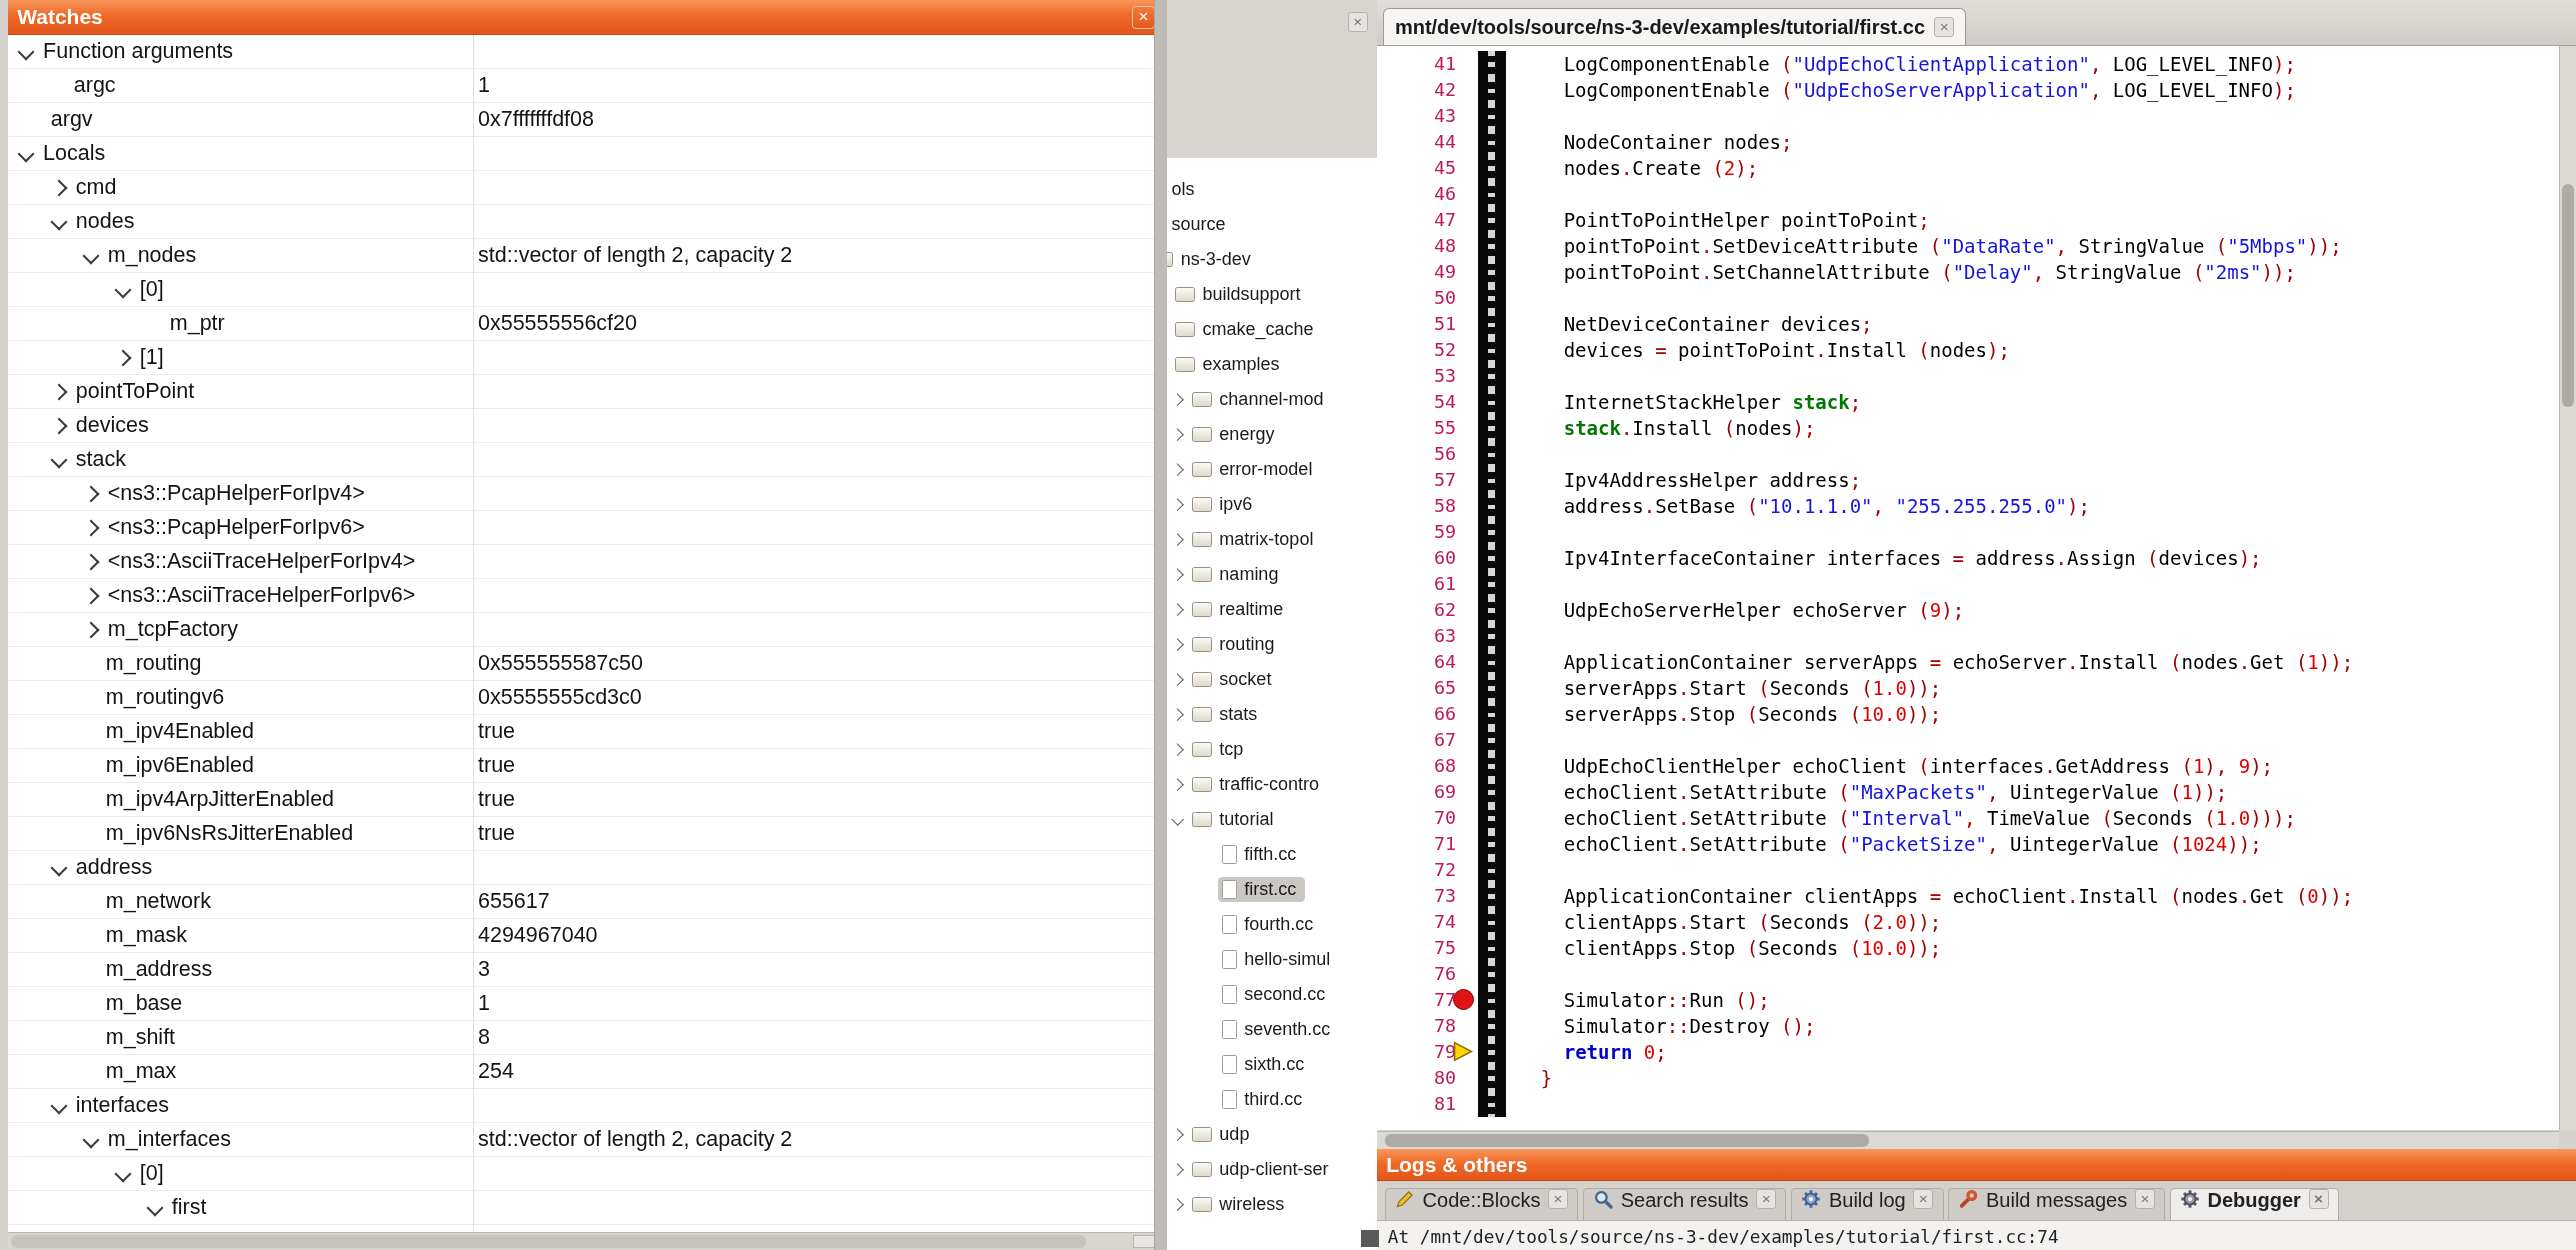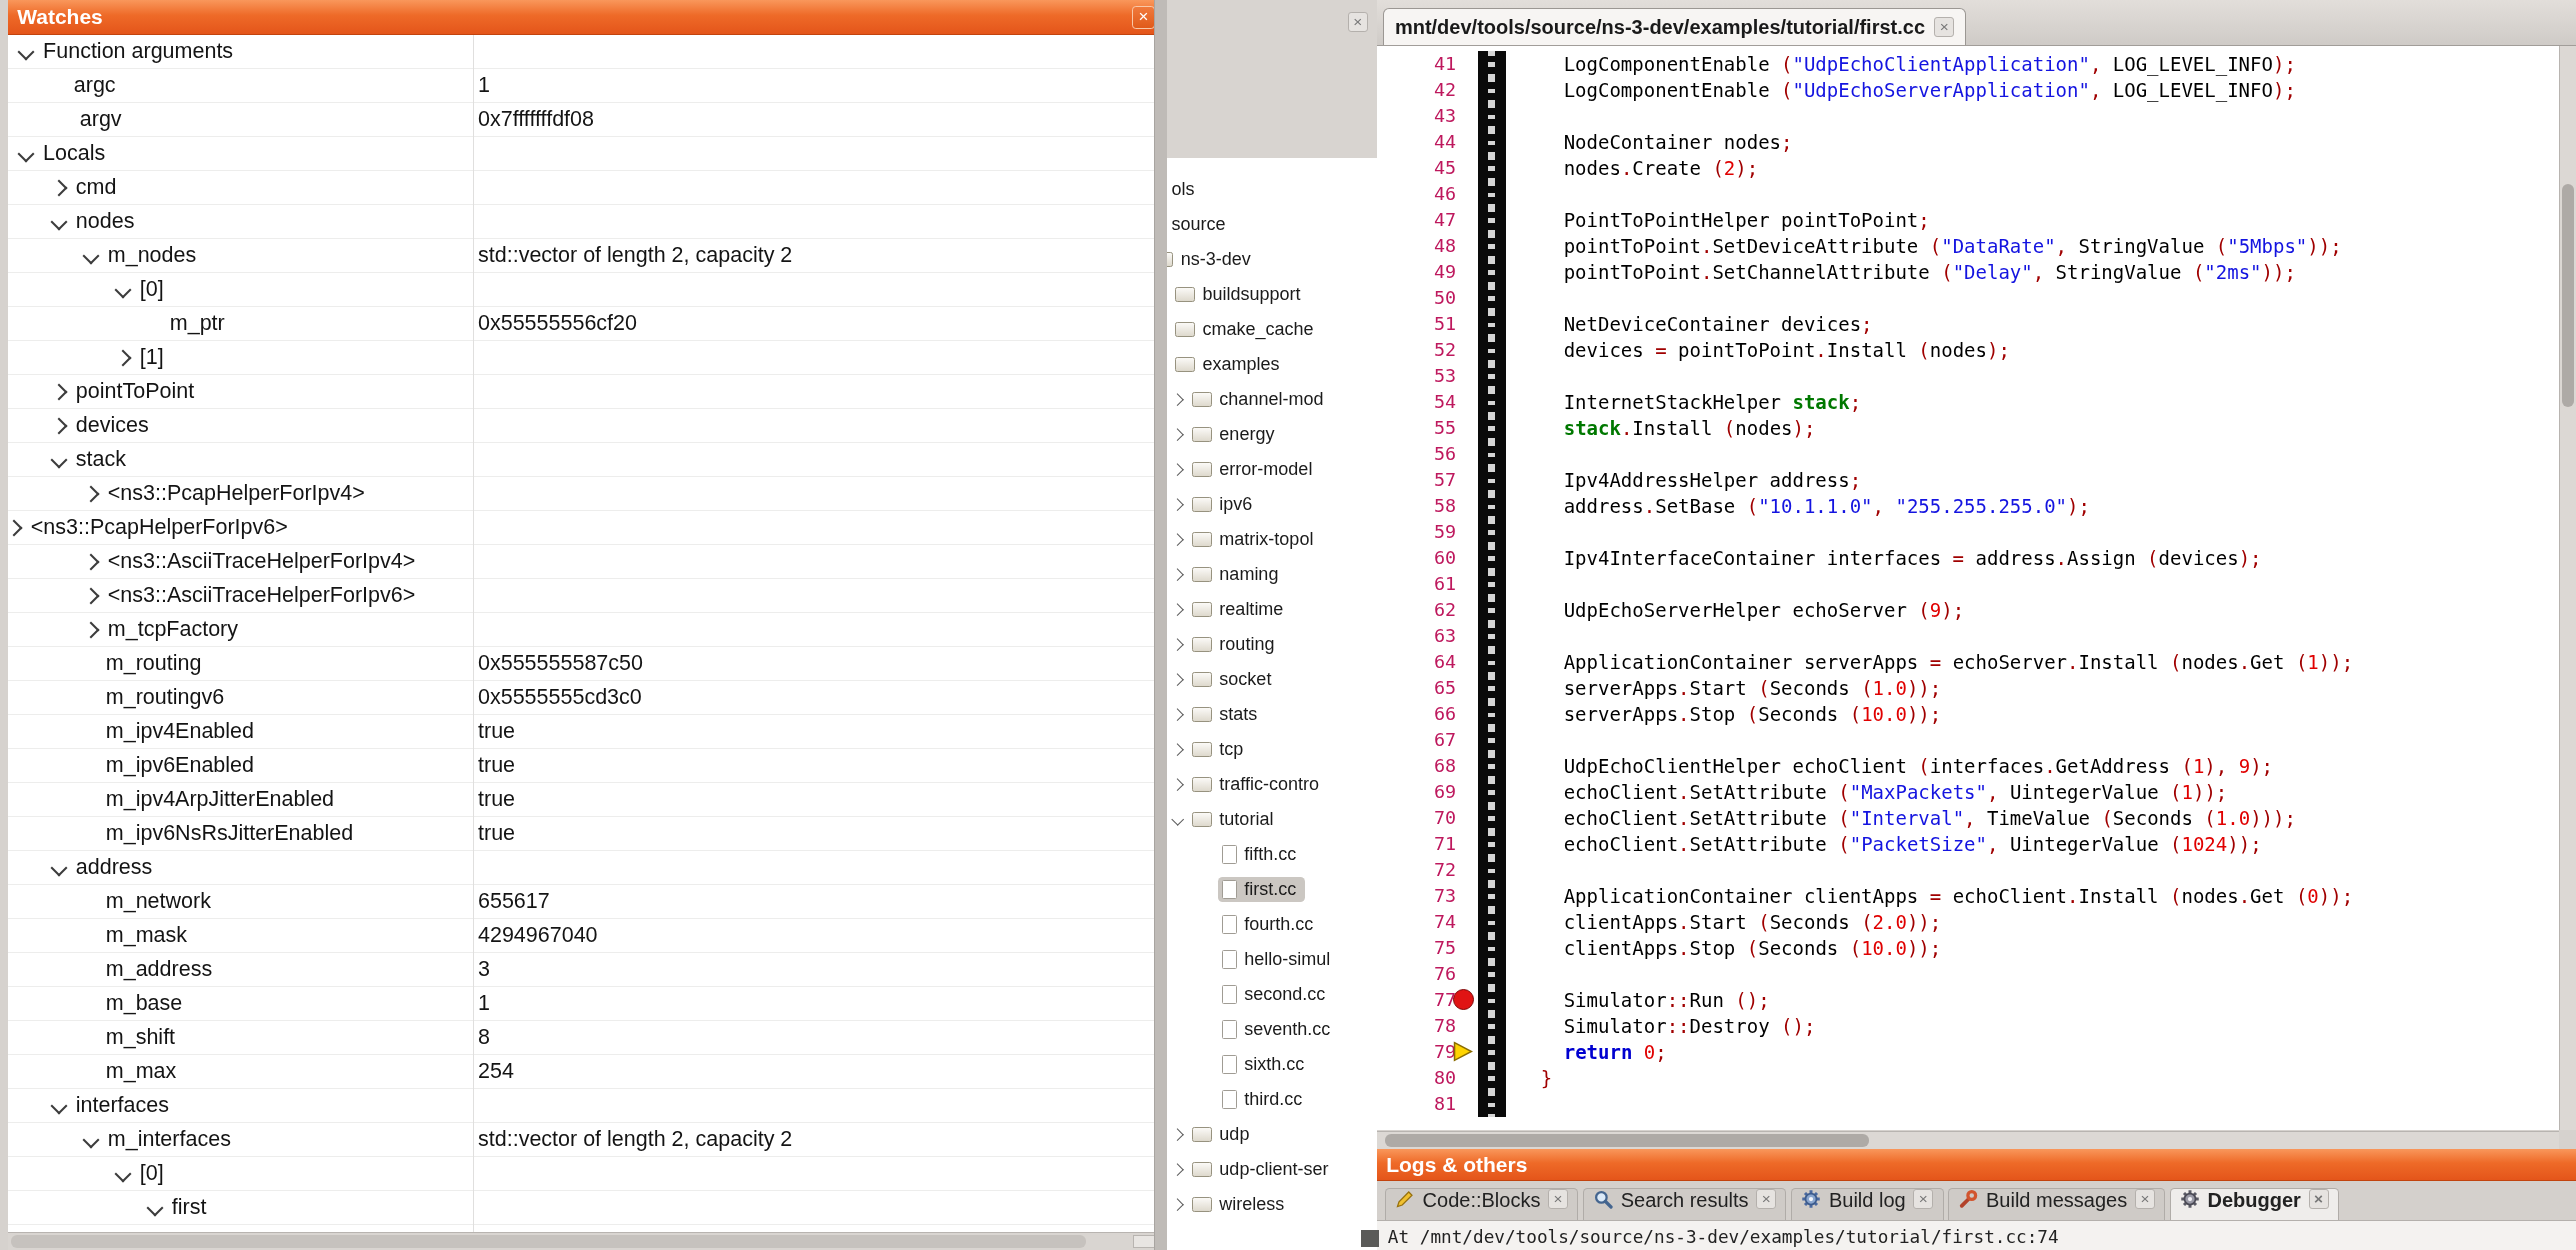--- a/index.html
+++ b/index.html
@@ -108,21 +108,21 @@
     <div>
         <div class="w-row" style="padding-left: 12.3px;">
           <span class="chev open" style="margin-right: 10.8px;"></span>
           <span class="w-name">Function arguments</span>
         </div>
         <div class="w-row" style="padding-left: 45px;">
           <span class="chev spacer" style="margin-right: 10.8px;"></span>
           <span class="w-name">argc</span>
           <span class="w-value">1</span>
         </div>
-        <div class="w-row" style="padding-left: 51px;">
+        <div class="w-row" style="padding-left: 22px;">
           <span class="chev spacer" style="margin-right: 10.8px;"></span>
           <span class="w-name">argv</span>
           <span class="w-value">0x7fffffffdf08</span>
         </div>
         <div class="w-row" style="padding-left: 12.3px;">
           <span class="chev open" style="margin-right: 10.8px;"></span>
           <span class="w-name">Locals</span>
         </div>
         <div class="w-row" style="padding-left: 45px;">
           <span class="chev closed" style="margin-right: 10.8px;"></span>
@@ -159,21 +159,21 @@
           <span class="w-name">devices</span>
         </div>
         <div class="w-row" style="padding-left: 45px;">
           <span class="chev open" style="margin-right: 10.8px;"></span>
           <span class="w-name">stack</span>
         </div>
         <div class="w-row" style="padding-left: 77px;">
           <span class="chev closed" style="margin-right: 10.8px;"></span>
           <span class="w-name">&lt;ns3::PcapHelperForIpv4&gt;</span>
         </div>
-        <div class="w-row" style="">
+        <div class="w-row" style="padding-left: 77px;">
           <span class="chev closed" style="margin-right: 10.8px;"></span>
           <span class="w-name">&lt;ns3::PcapHelperForIpv6&gt;</span>
         </div>
         <div class="w-row" style="padding-left: 77px;">
           <span class="chev closed" style="margin-right: 10.8px;"></span>
           <span class="w-name">&lt;ns3::AsciiTraceHelperForIpv4&gt;</span>
         </div>
         <div class="w-row" style="padding-left: 77px;">
           <span class="chev closed" style="margin-right: 10.8px;"></span>
           <span class="w-name">&lt;ns3::AsciiTraceHelperForIpv6&gt;</span>

